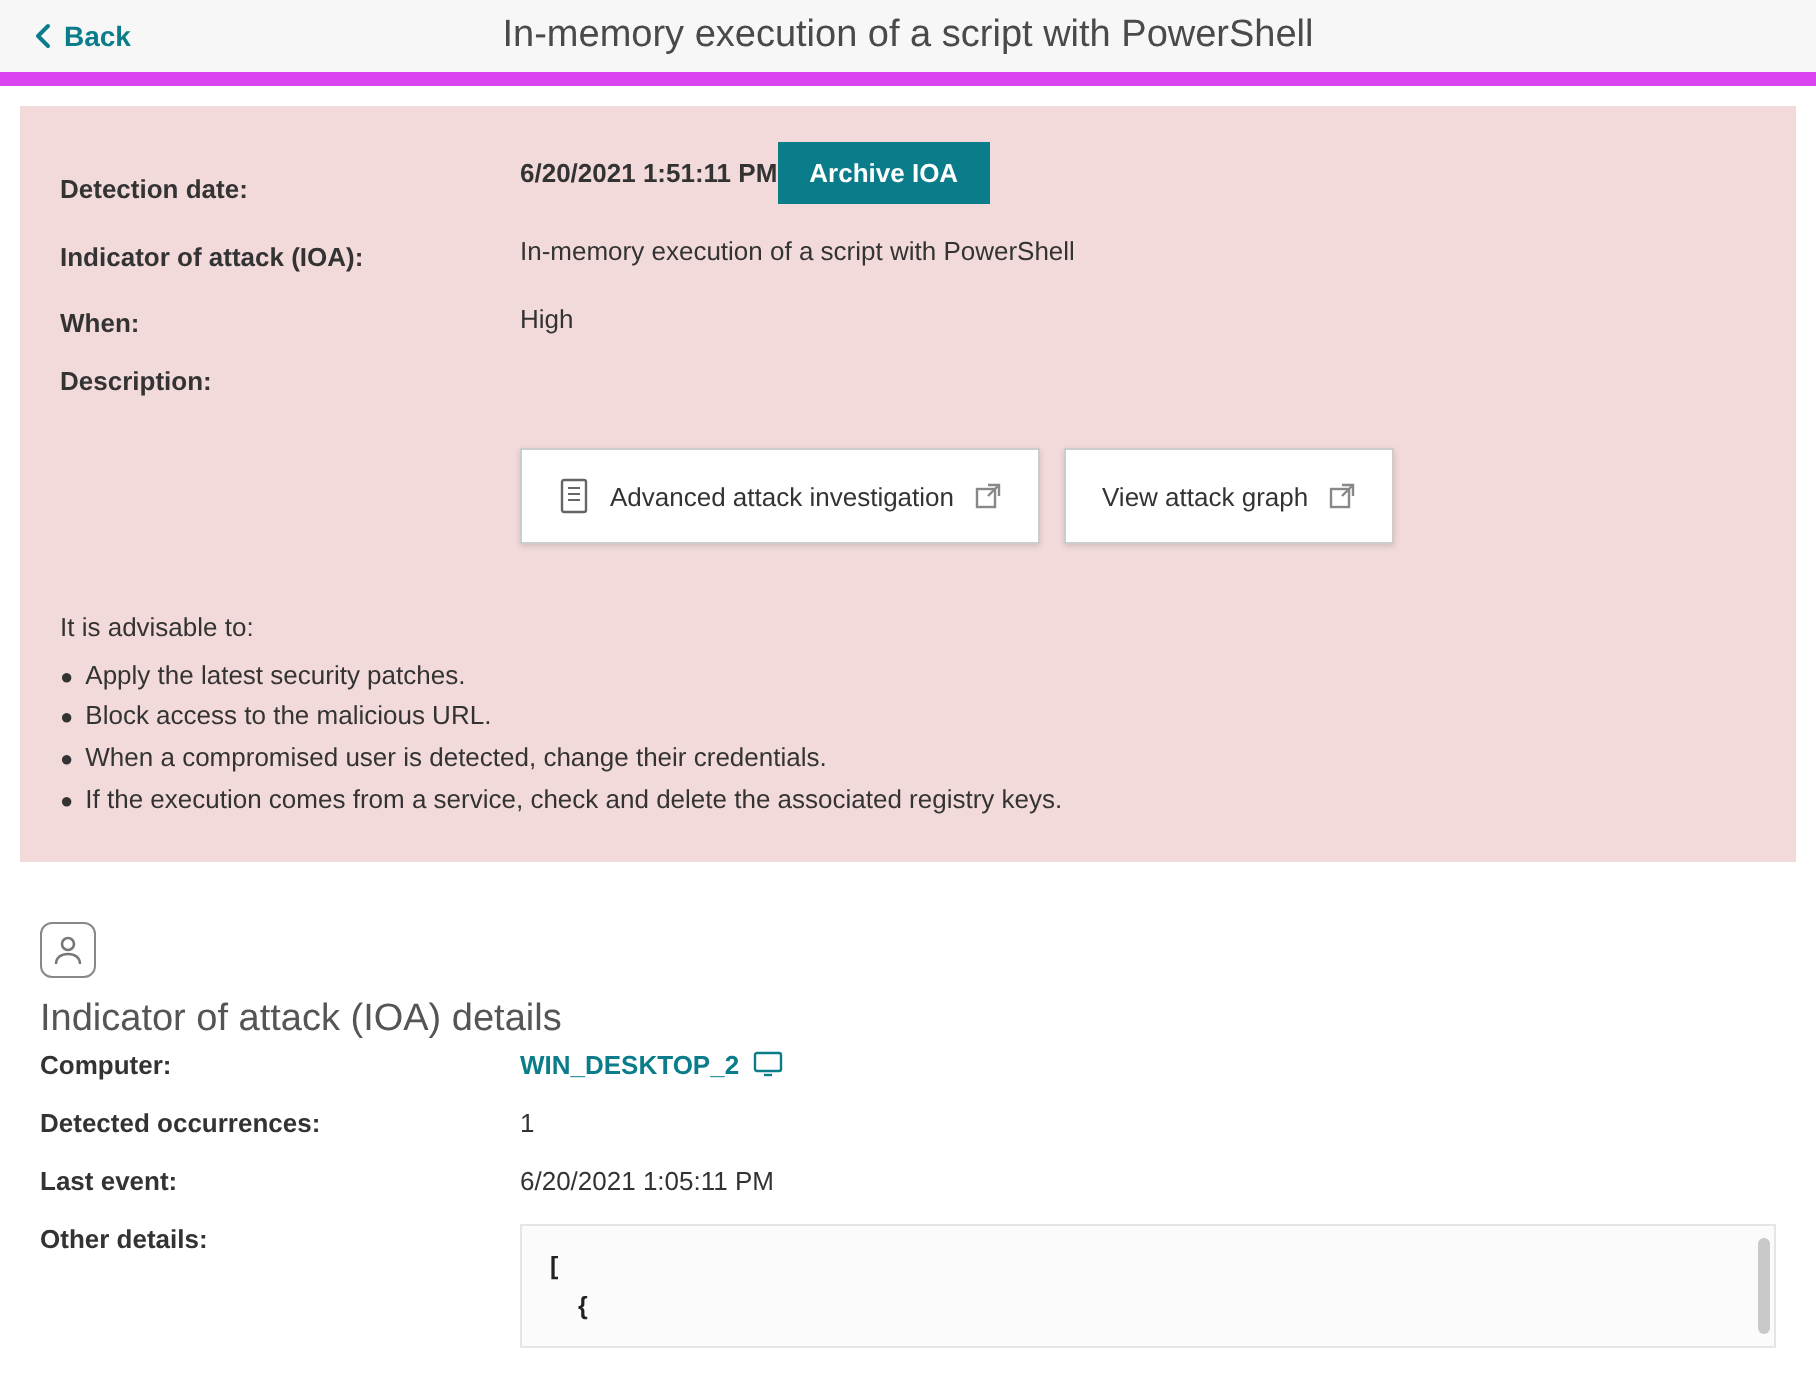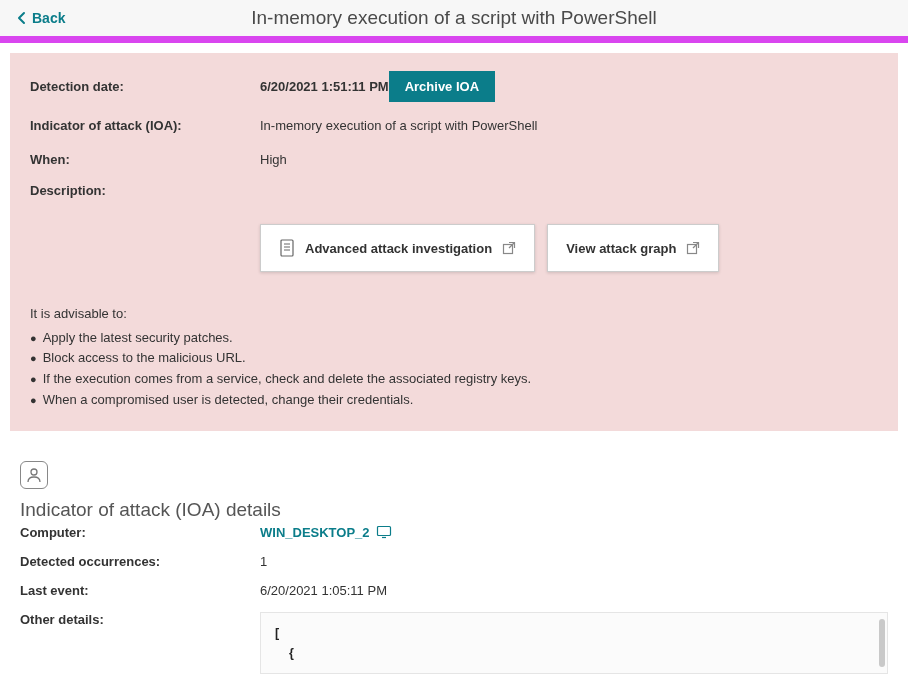--- a/index.html
+++ b/index.html
@@ -36,21 +36,21 @@
       font-weight: 400;
       pointer-events: none;
     }
     .summary-card {
       margin: 10px;
       padding: 18px 20px 20px 20px;
       background: #f3dada;
     }
     .row {
       display: flex;
-      align-items: center;
+      align-items: flex-end;
       margin-bottom: 14px;
     }
     .row:last-child { margin-bottom: 0; }
     .label {
       width: 230px;
       flex-shrink: 0;
       font-weight: 700;
       color: #333;
       font-size: 13px;
     }
@@ -77,21 +77,21 @@
     .action-buttons {
       display: flex;
       gap: 12px;
       margin: 12px 0 18px 0;
     }
     .action-btn {
       background: #fff;
       border: 1px solid #ccc;
       padding: 14px 18px;
       font-size: 13px;
-      font-weight: 700;
+      font-weight: 400;
       color: #333;
       display: flex;
       align-items: center;
       gap: 10px;
       cursor: pointer;
       box-shadow: 0 1px 3px rgba(0,0,0,0.15);
     }
     .action-btn svg { flex-shrink: 0; }
     .reco-list {
       list-style: none;
@@ -240,22 +240,22 @@
       </div>
     </div>
   </div>
 
   <div class="row">
     <div class="value">
       <div>It is advisable to:</div>
       <ul class="reco-list">
         <li>Apply the latest security patches.</li>
         <li>Block access to the malicious URL.</li>
+        <li>When a compromised user is detected, change their credentials.</li>
         <li>If the execution comes from a service, check and delete the associated registry keys.</li>
-        <li>When a compromised user is detected, change their credentials.</li>
       </ul>
     </div>
   </div>
 
 </div>
 
 <div class="details-section">
   <div class="section-header">
     <div class="section-icon">
       <svg width="18" height="18" viewBox="0 0 18 18">

